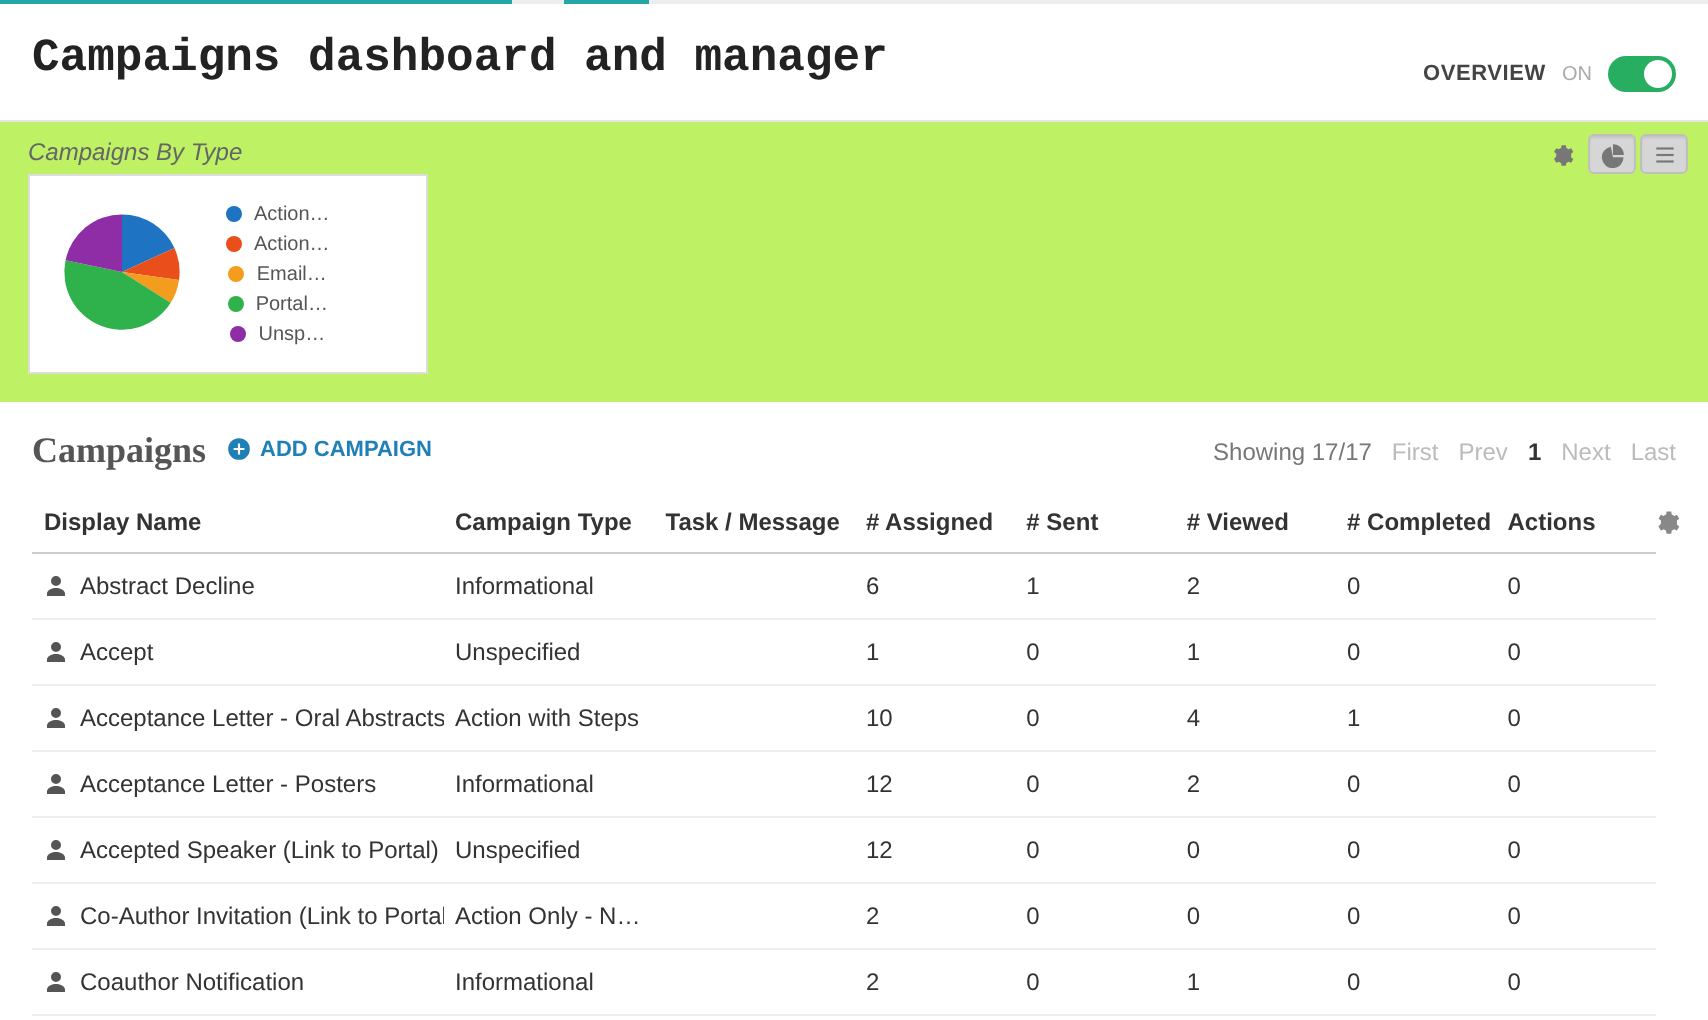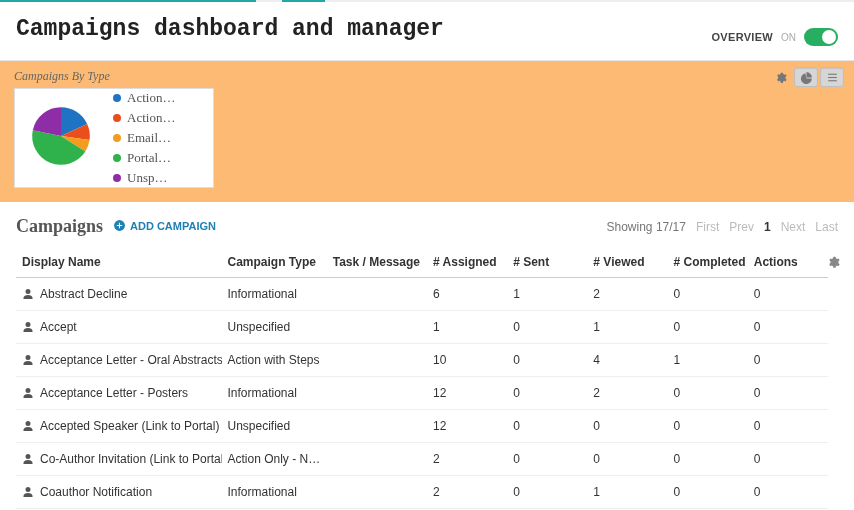--- a/index.html
+++ b/index.html
@@ -51,24 +51,23 @@
   }
   .toggle::after {
     content: "";
     position: absolute;
     right: 2px; top: 2px;
     width: 14px; height: 14px;
     background: #fff;
     border-radius: 50%;
   }
   .chart-section {
-    background: #fdba74;
+    background: #bef264;
     padding: 8px 14px 14px 14px;
     position: relative;
-    font-family: Liberation Serif, serif;
   }
   .chart-title {
     font-size: 12px;
     font-style: italic;
     color: #666;
     margin-bottom: 4px;
   }
   .chart-icons {
     position: absolute;
     right: 10px; top: 6px;
@@ -108,26 +107,27 @@
   .legend {
     display: flex;
     flex-direction: column;
     gap: 4px;
     margin-left: 16px;
   }
   .legend-row {
     display: flex;
     align-items: center;
     gap: 6px;
-    font-size: 13px;
+    font-size: 10px;
     color: #555;
     white-space: nowrap;
     overflow: hidden;
     max-width: 70px;
     text-overflow: ellipsis;
+    justify-content: center;
   }
   .legend-swatch {
     width: 8px; height: 8px;
     border-radius: 50%;
     flex-shrink: 0;
   }
   .campaigns-section {
     padding: 14px 16px 0 16px;
   }
   .section-head {

